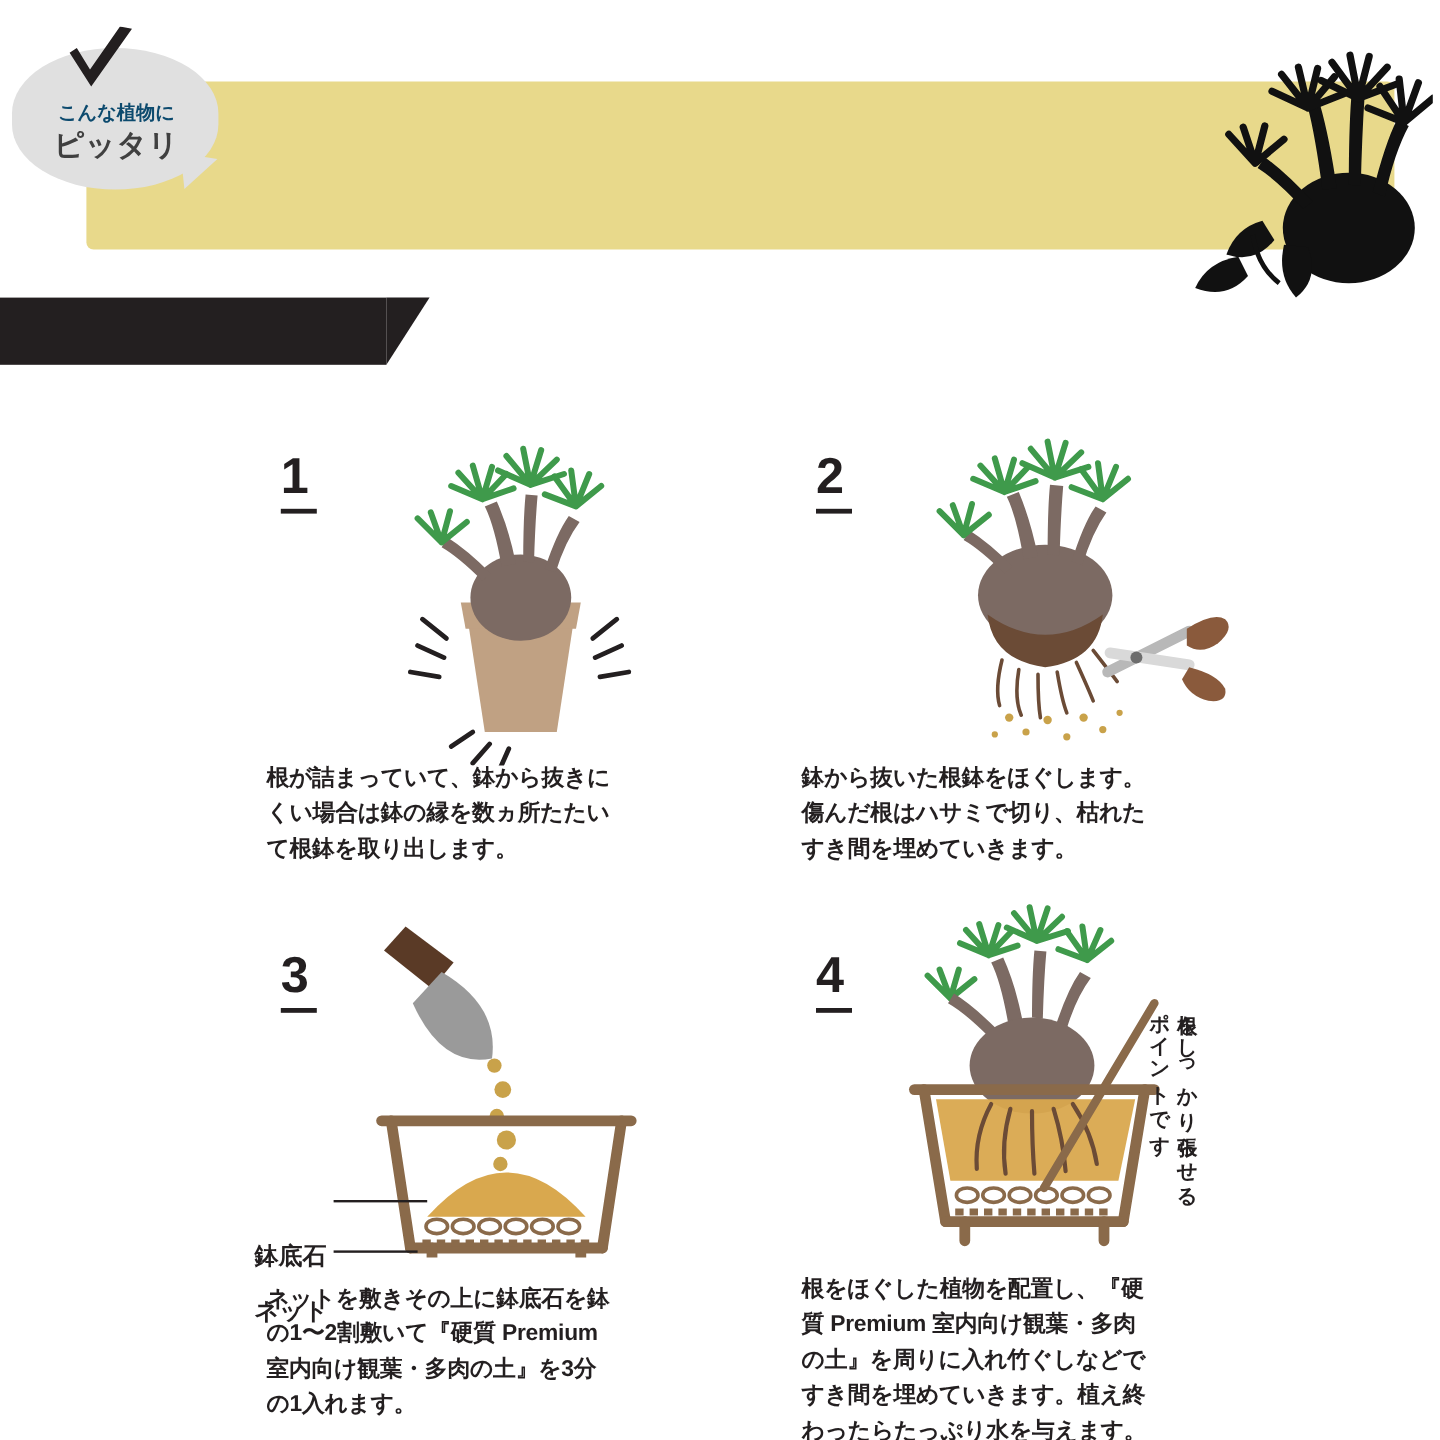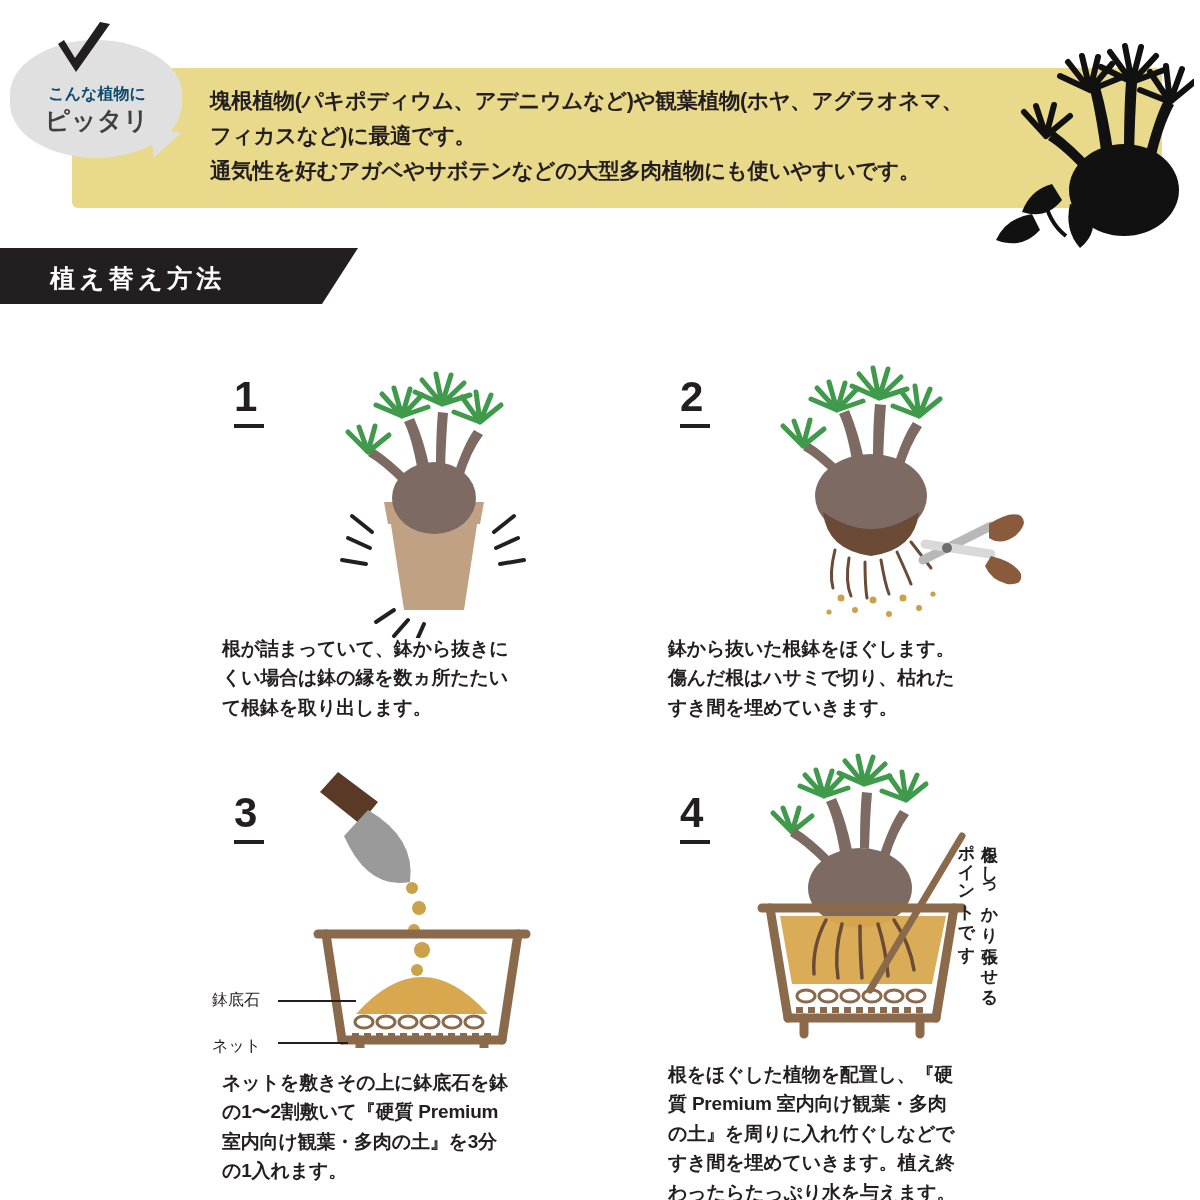--- a/index.html
+++ b/index.html
@@ -149,24 +149,25 @@
     font-size: 19px;
     font-weight: 700;
     line-height: 1.55;
     letter-spacing: -0.2px;
     color: #231f20;
     white-space: pre-line;
   }
 
   .callout-label {
     position: absolute;
-    font-size: 16px;
-    font-weight: 400;
+    font-size: 20px;
+    font-weight: 700;
     color: #231f20;
     white-space: nowrap;
+    margin-top: 43px;
   }
   .callout-line {
     position: absolute;
     height: 2px;
     background: #231f20;
   }
 
   .vertical-note {
     position: absolute;
     writing-mode: vertical-rl;
@@ -180,23 +181,20 @@
 </style>
 </head>
 <body>
 
 <div class="page">
 
   <div class="top-band">
 
     <div class="yellow-band"></div>
 
-    <div class="yellow-text">塊根植物(パキポディウム、アデニウムなど)や観葉植物(ホヤ、アグラオネマ、
-フィカスなど)に最適です。
-通気性を好むアガベやサボテンなどの大型多肉植物にも使いやすいです。</div>
 
     <div class="bubble"></div>
     <div class="bubble-tail"></div>
 
     <svg class="bubble-check" viewBox="0 0 62 60">
       <path d="M6 22 L24 50 L58 2 L48 0 L23 36 L12 18 Z" fill="#231f20"></path>
     </svg>
 
     <div class="bubble-line1">こんな植物に</div>
     <div class="bubble-line2">ピッタリ</div>
@@ -219,21 +217,20 @@
         <path d="M78 176 q-22 6 -30 28 q24 8 40 -12 z"></path>
         <path d="M58 206 q-26 4 -36 26 q26 10 44 -10 z"></path>
         <path d="M96 196 q-6 26 10 44 q20 -16 10 -42 z"></path>
         <path d="M70 188 q4 26 22 40" stroke="#111" stroke-width="4" fill="none"></path>
       </g>
     </svg>
   </div>
 
   <div class="section-header"></div>
   <div class="section-header-tail"></div>
-  <div class="section-title">植え替え方法</div>
 
   <div class="steps">
 
     <div class="step step-1">
       <div class="step-num" style="left:12px; top:28px;">
         <span>1</span>
         <span class="underline"></span>
       </div>
 
       <svg class="step-art" style="left:60px; top:0px;" width="290" height="290" viewBox="0 0 290 290">

